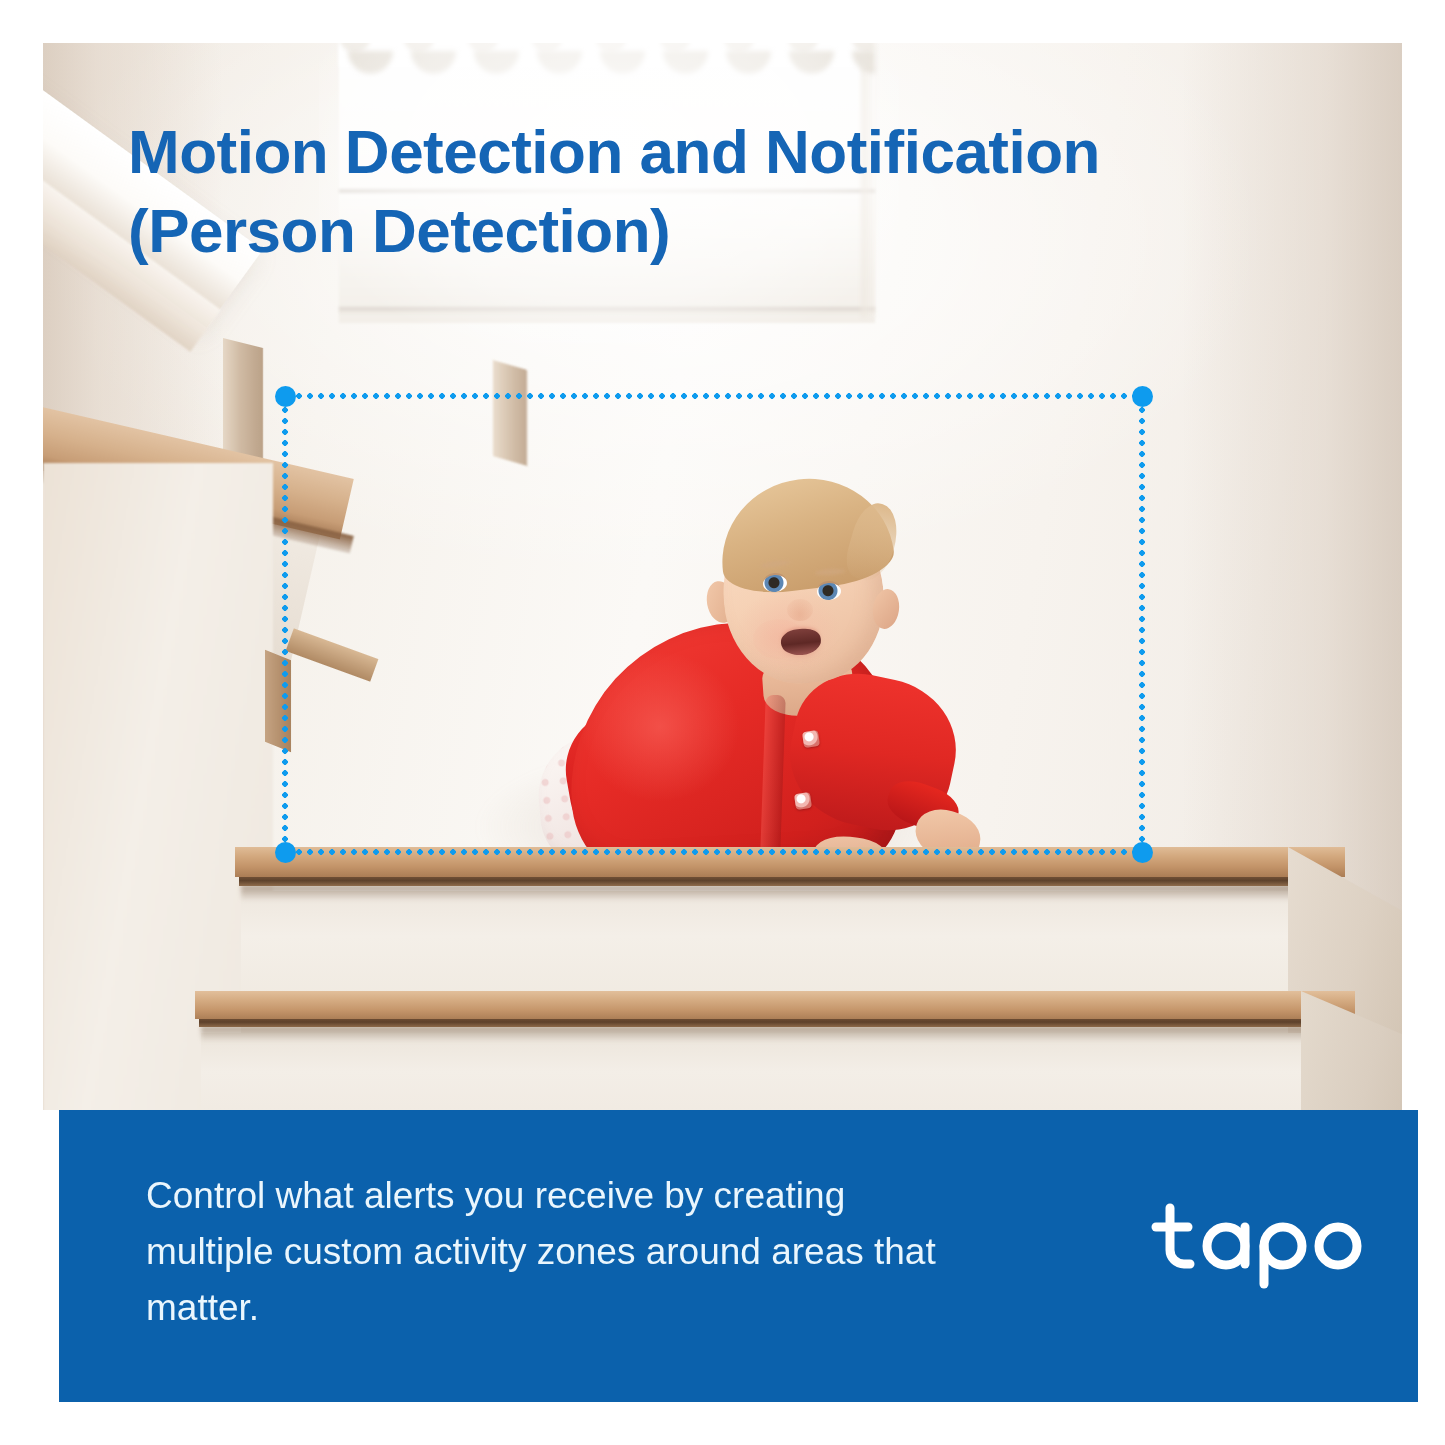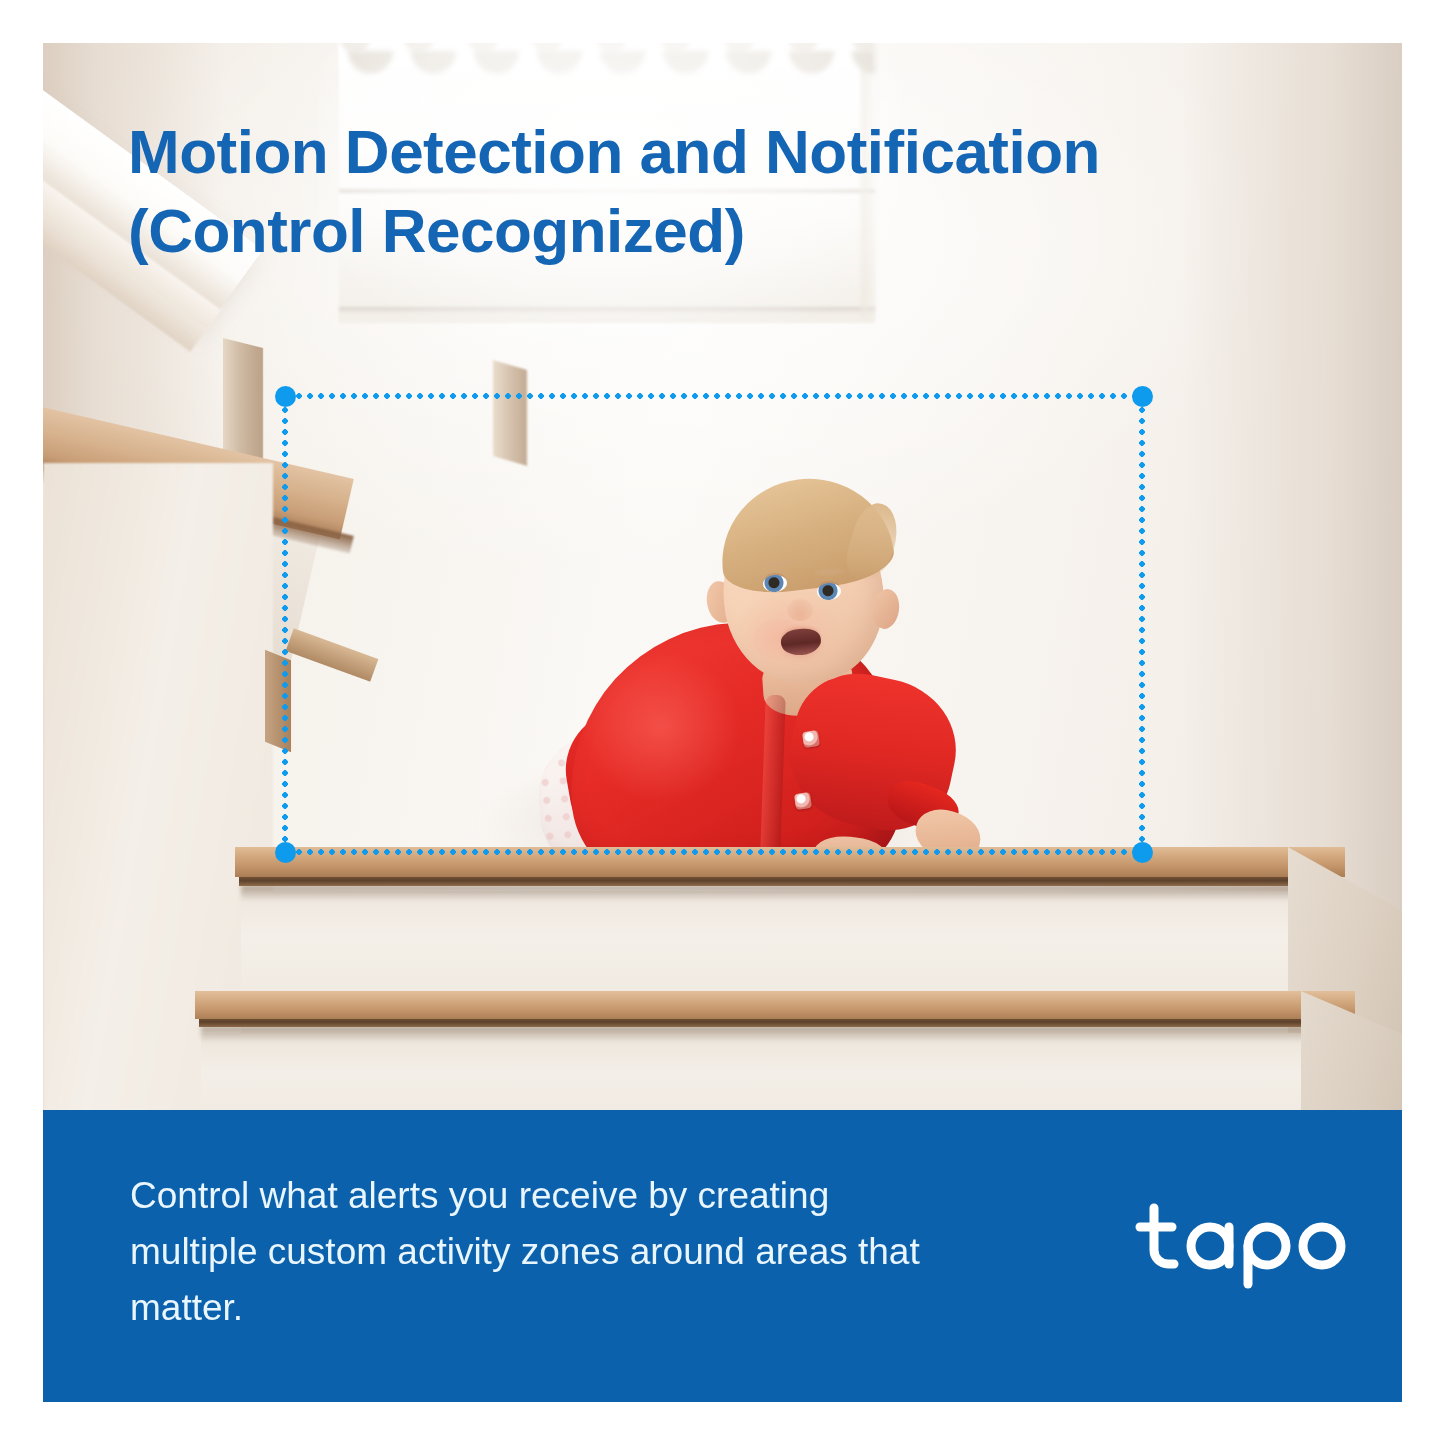--- a/index.html
+++ b/index.html
@@ -737,23 +737,23 @@
       <div class="zone-line zone-left"></div>
       <div class="zone-line zone-right"></div>
       <div class="handle tl"></div>
       <div class="handle tr"></div>
       <div class="handle bl"></div>
       <div class="handle br"></div>
     </div>
   </div>
 
   <div class="title" style="color: rgb(21, 101, 181);">Motion Detection and Notification
-(Control Recognized)</div>
-
-  <div class="banner" style="background: rgb(11, 97, 172);">
+(Person Detection)</div>
+
+  <div class="banner" style="background: rgb(11, 97, 172); margin-left: 16px;">
     <div class="banner-text" style="color: rgb(234, 246, 253);">Control what alerts you receive by creating
 multiple custom activity zones around areas that
 matter.</div>
     <div class="logo">
       <svg viewBox="0 0 212 96" xmlns="http://www.w3.org/2000/svg" fill="none" stroke="#ffffff" stroke-width="9" stroke-linecap="round" stroke-linejoin="round">
 
         <path d="M20 14 L20 56 a14 14 0 0 0 14 14 L40 70"></path>
         <path d="M6 33 L38 33"></path>
 
         <circle cx="76" cy="52" r="19"></circle>

